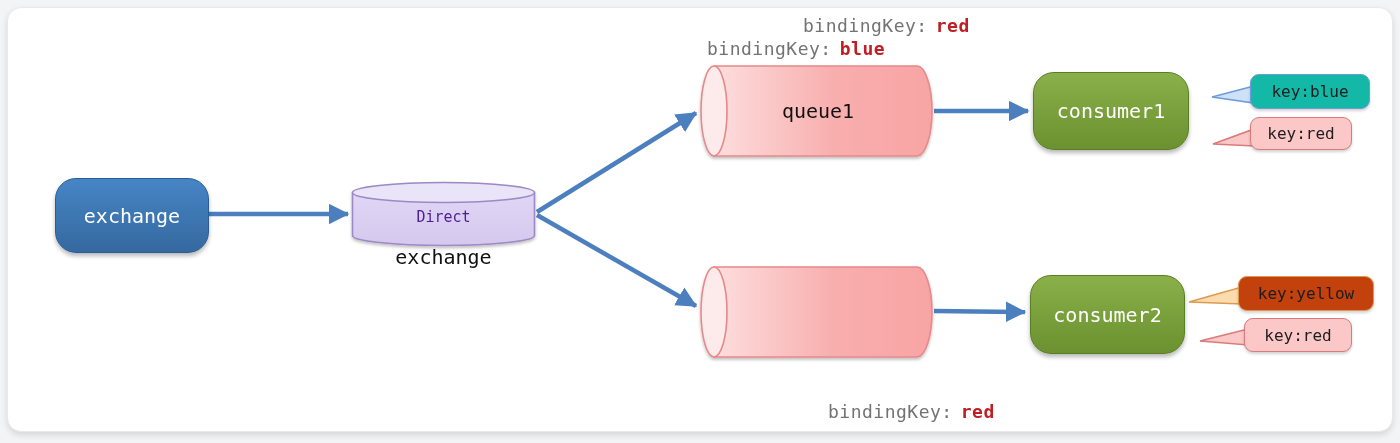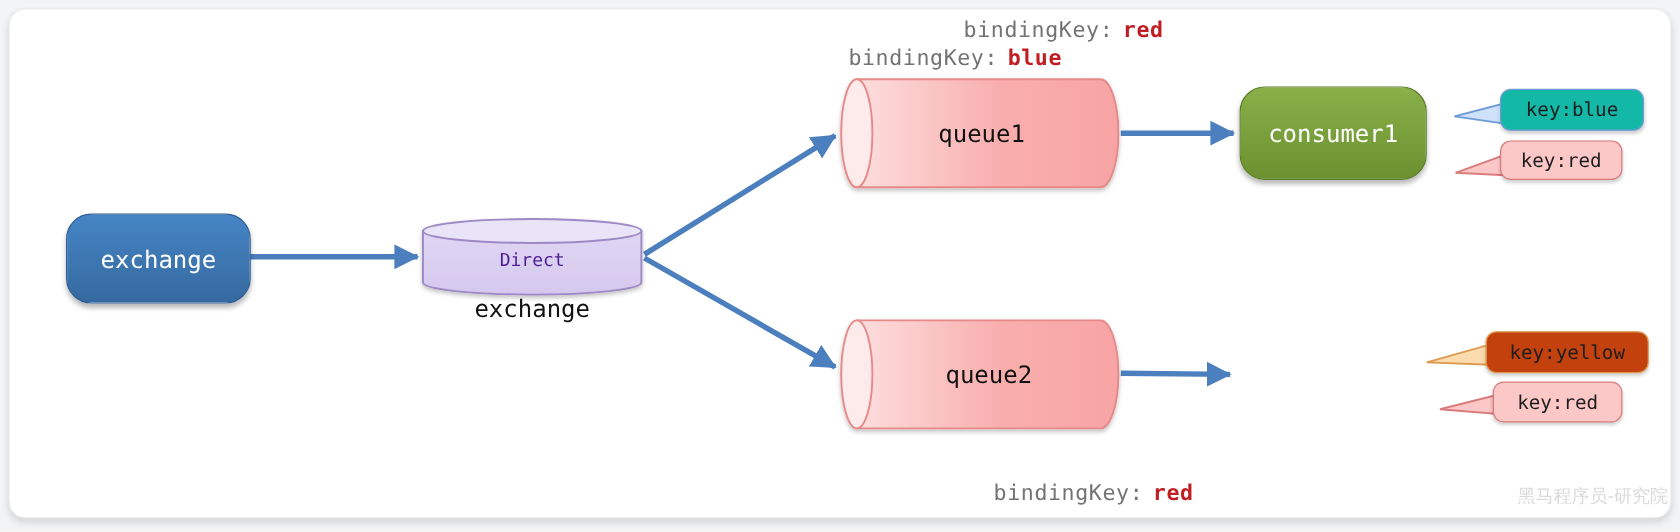--- a/index.html
+++ b/index.html
@@ -91,33 +91,32 @@
     <polygon points="1242,287 1242,304 1189,302" fill="#fcdcae" stroke="#dd9a4e" stroke-width="1.6"></polygon>
     <polygon points="1248,329 1248,345 1200,341" fill="#fbc7c7" stroke="#da7b7b" stroke-width="1.6"></polygon>
   </svg>
 
   <div class="abs node pub">exchange</div>
 
   <div class="abs cyl-label exch-type">Direct</div>
   <div class="abs cyl-label exch-name">exchange</div>
 
   <div class="abs cyl-label q-label q1-label">queue1</div>
-  <div class="abs cyl-label q-label q2-label">queue2</div>
 
   <div class="abs node con con1">consumer1</div>
+  <div class="abs node con con2">consumer2</div>
 
   <div class="abs bubble b-blue">key:blue</div>
   <div class="abs bubble b-red1">key:red</div>
   <div class="abs bubble b-yellow">key:yellow</div>
   <div class="abs bubble b-red2">key:red</div>
 
   <div class="abs bk bk-top1">
     <span class="k">bindingKey:</span><span class="v">red</span>
   </div>
   <div class="abs bk bk-top2">
     <span class="k">bindingKey:</span><span class="v">blue</span>
   </div>
   <div class="abs bk bk-bot2">
     <span class="k">bindingKey:</span><span class="v">red</span>
   </div>
 
-  <div class="abs watermark">黑马程序员-研究院</div>
 </div>
 
 </body></html>

